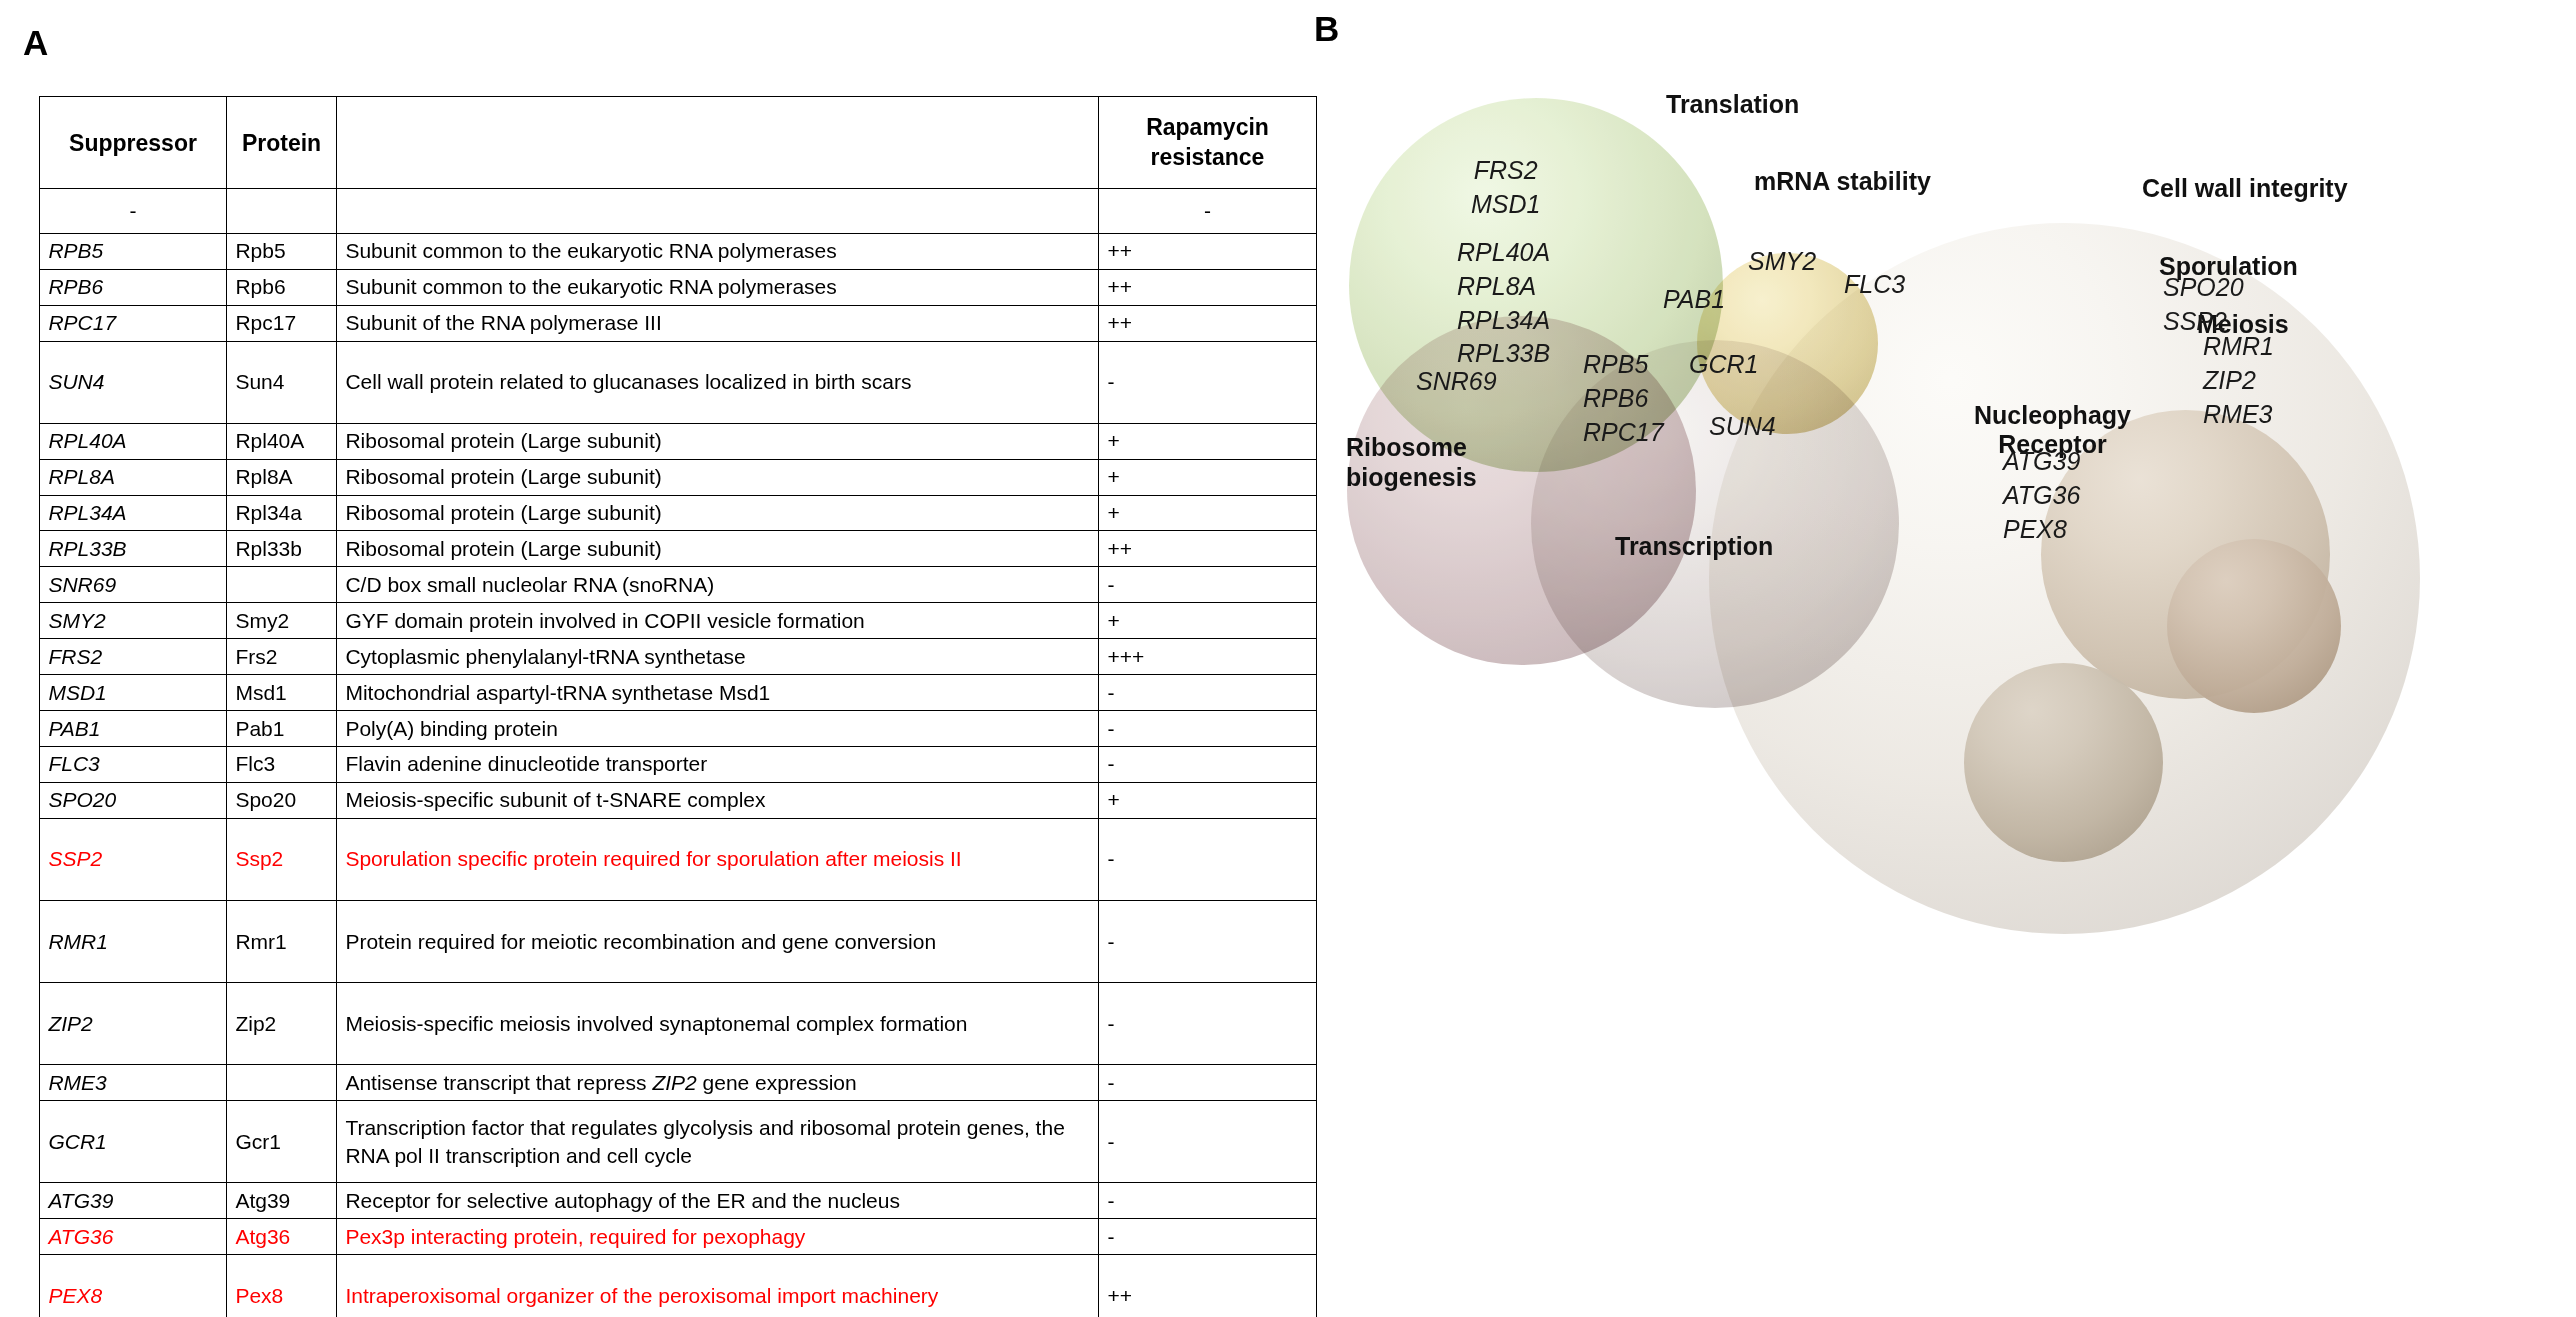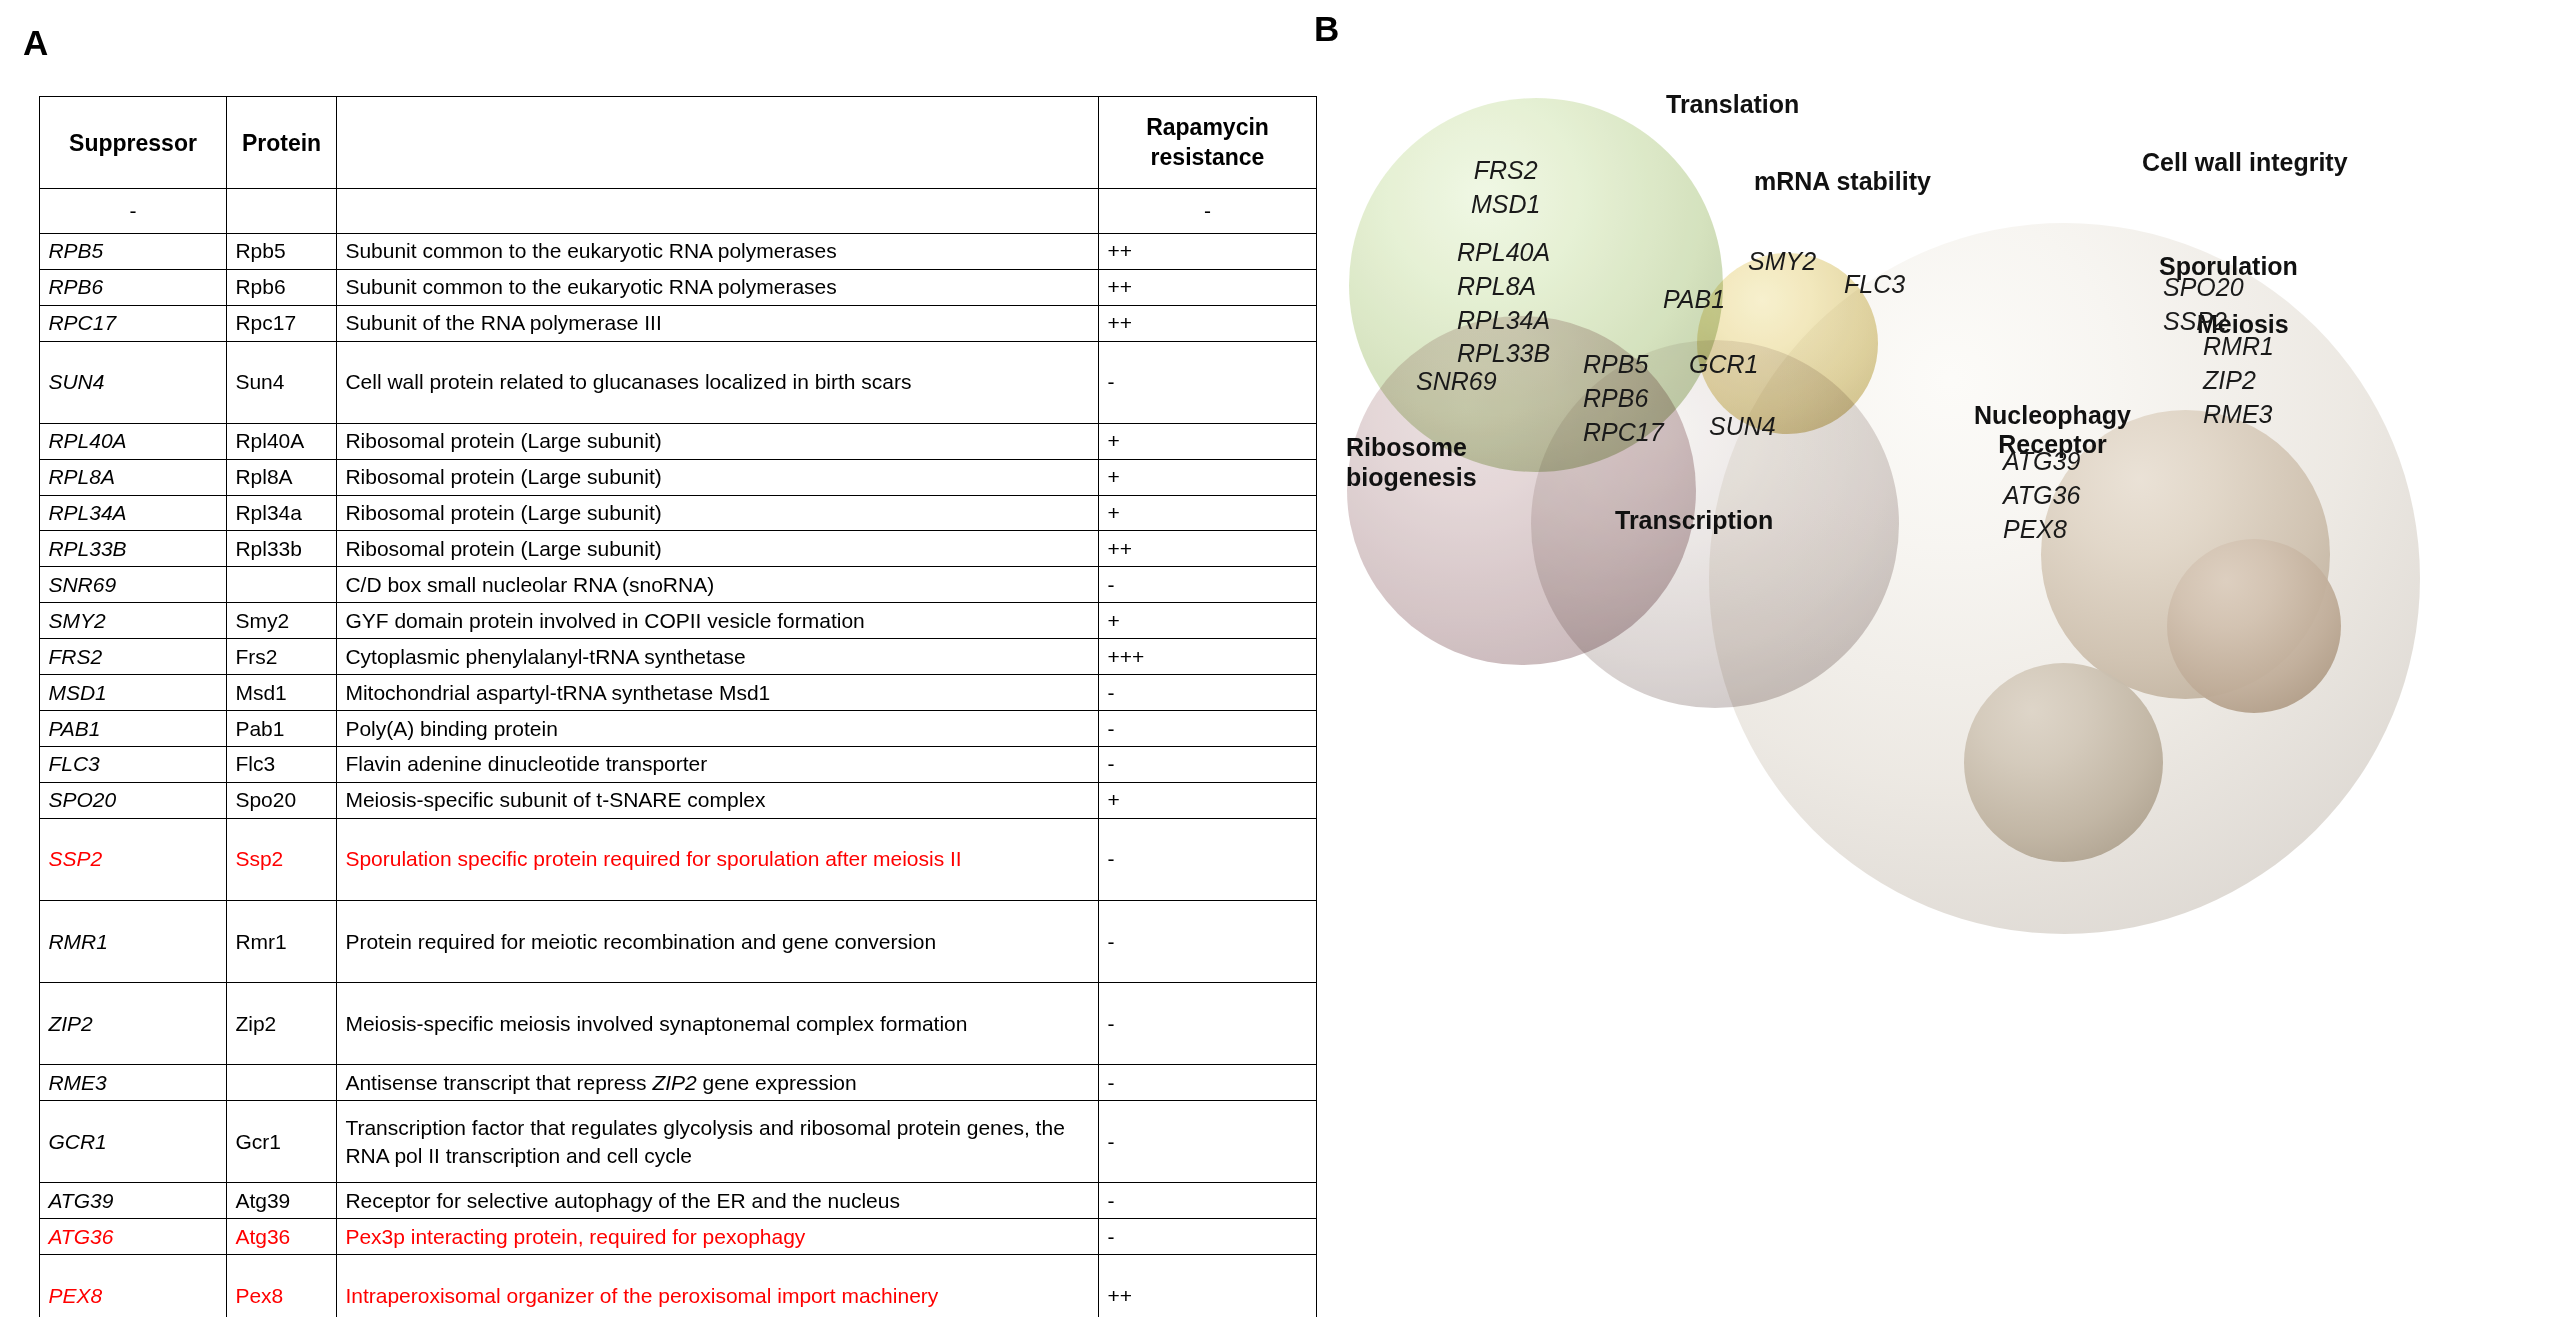--- a/index.html
+++ b/index.html
@@ -162,26 +162,26 @@
   #sphere-nucleophagy {
     left: 641px; top: 663px; width: 199px; height: 199px;
     background: radial-gradient(circle at 34% 24%,
         #ddd4c7 0%, #d3c9ba 27%, #c0b4a2 62%, #ab9e8b 88%, #a0937f 100%);
     opacity: 0.95;
   }
 
   
   #lbl-translation      { left: 343px;  top: 90px; }
   #lbl-mrna             { left: 431px;  top: 167px; }
-  #lbl-cellwall         { left: 819px; top: 148px; }
+  #lbl-cellwall         { left: 819px; top: 174px; }
   #lbl-sporulation      { left: 836px; top: 252px; text-align: center; }
   #lbl-meiosis          { left: 874px; top: 310px; }
   #lbl-nucleophagy      { left: 651px; top: 401px; text-align: center; line-height: 1.14; }
   #lbl-ribosome         { left: 23px;   top: 433px; line-height: 1.18; }
-  #lbl-transcription    { left: 292px;  top: 506px; }
+  #lbl-transcription    { left: 292px;  top: 532px; }
 
   #genes-translation    { left: 148px;  top: 154px; text-align: center; }
   #genes-ribosomal      { left: 134px;  top: 236px; }
   #genes-pab1           { left: 340px;  top: 283px; }
   #genes-smy2           { left: 425px;  top: 245px; }
   #genes-flc3           { left: 521px;  top: 268px; }
   #genes-snr69          { left: 93px;  top: 365px; }
   #genes-polsub         { left: 260px;  top: 348px; }
   #genes-gcr1           { left: 366px;  top: 348px; }
   #genes-sun4           { left: 386px;  top: 410px; }

